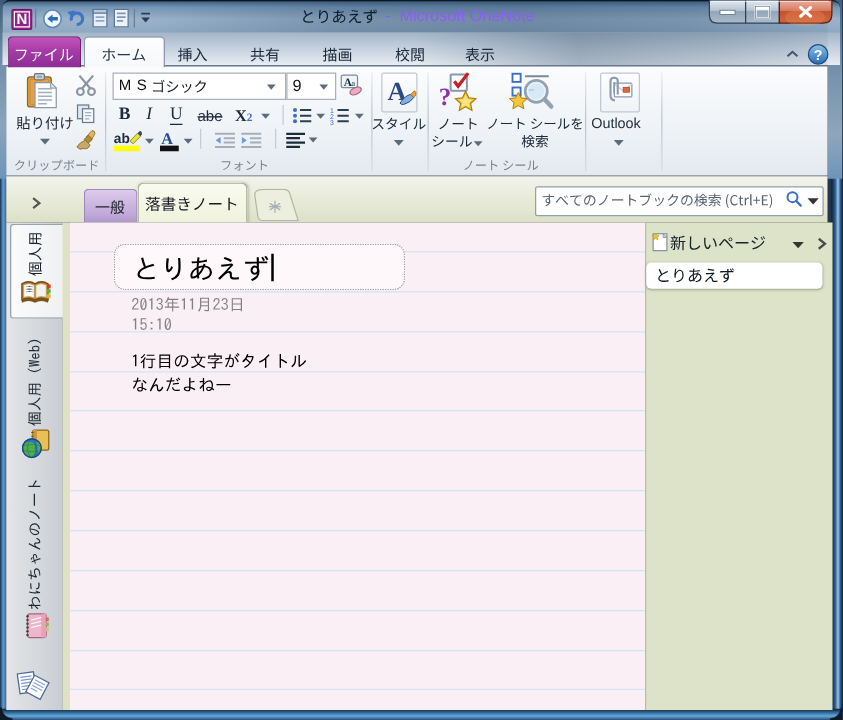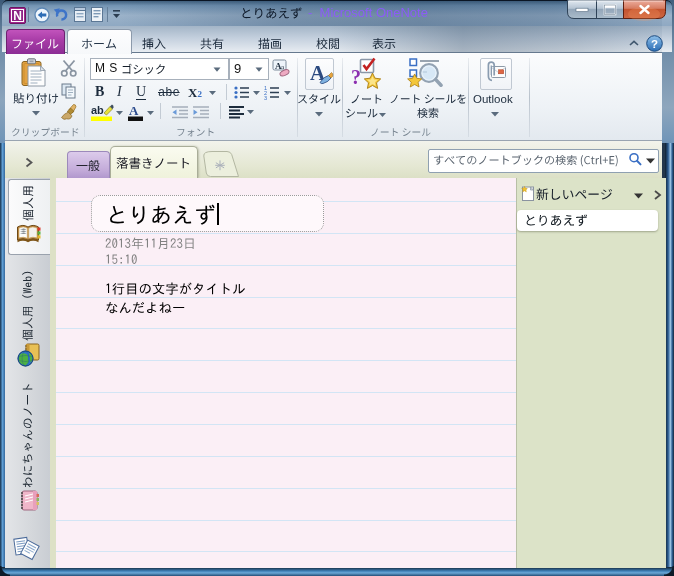--- a/index.html
+++ b/index.html
@@ -175,21 +175,21 @@
   </svg>
 <svg class="ab" style="left:272px;top:59px" width="20" height="19">
     <rect x="1" y="1" width="13" height="10" rx="1.5" fill="#eef4fa" stroke="#7d8b9b"></rect>
     <text x="3" y="9.5" font-size="9" font-weight="bold" font-family="Liberation Serif" fill="#1c2b3c">A</text>
     <text x="9" y="9.5" font-size="7" font-family="Liberation Serif" fill="#1c2b3c">a</text>
     <ellipse cx="12.5" cy="13.8" rx="4.8" ry="2.6" fill="#eeaac2" stroke="#a06880" transform="rotate(-25 12.5 13.8)"></ellipse>
   </svg>
 <div class="ab" style="left:95px;top:84px;font-family:'Liberation Serif',serif;font-weight:bold;font-size:14px;color:#1c2b3c">B</div>
 <div class="ab" style="left:117px;top:84px;font-family:'Liberation Serif',serif;font-style:italic;font-size:14px;color:#1c2b3c">I</div>
 <div class="ab" style="left:136px;top:84px;font-family:'Liberation Serif',serif;font-size:14px;color:#1c2b3c;border-bottom:1.5px solid #1c2b3c;line-height:15px">U</div>
-<div class="ab" style="left:158px;top:86px;font-family:Liberation Mono, monospace;font-size:12px;color:#1c2b3c;text-decoration:line-through">abe</div>
+<div class="ab" style="left:158px;top:86px;font-family:Liberation Sans, sans-serif;font-size:12px;color:#1c2b3c;text-decoration:line-through">abe</div>
 <div class="ab" style="left:188px;top:85px;font-family:'Liberation Serif',serif;font-weight:bold;font-size:13px;color:#1c2b3c">X<span style="font-size:9px;color:#3a6fc4">2</span></div>
 <svg class="ab" style="left:208px;top:90px" width="9" height="6">
     <path d="M1 1 L8 1 L4.5 5 Z" fill="#5a6b7d"></path>
   </svg>
 <div class="ab" style="left:226px;top:84px;width:1px;height:16px;background:#c3cbd4"></div>
 <svg class="ab" style="left:233px;top:85px" width="18" height="15">
     <g fill="#3a6fc4">
       <circle cx="3" cy="3" r="1.6"></circle>
       <circle cx="3" cy="7.5" r="1.6"></circle>
       <circle cx="3" cy="12" r="1.6"></circle>

